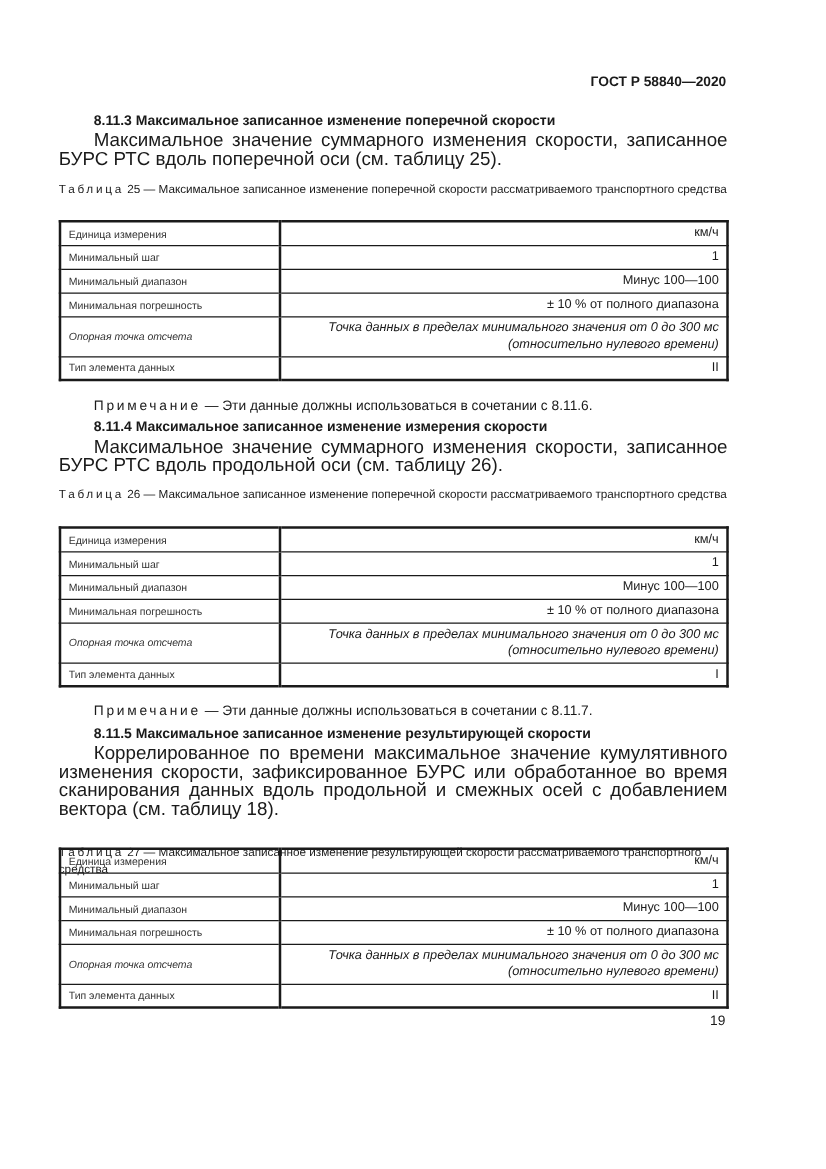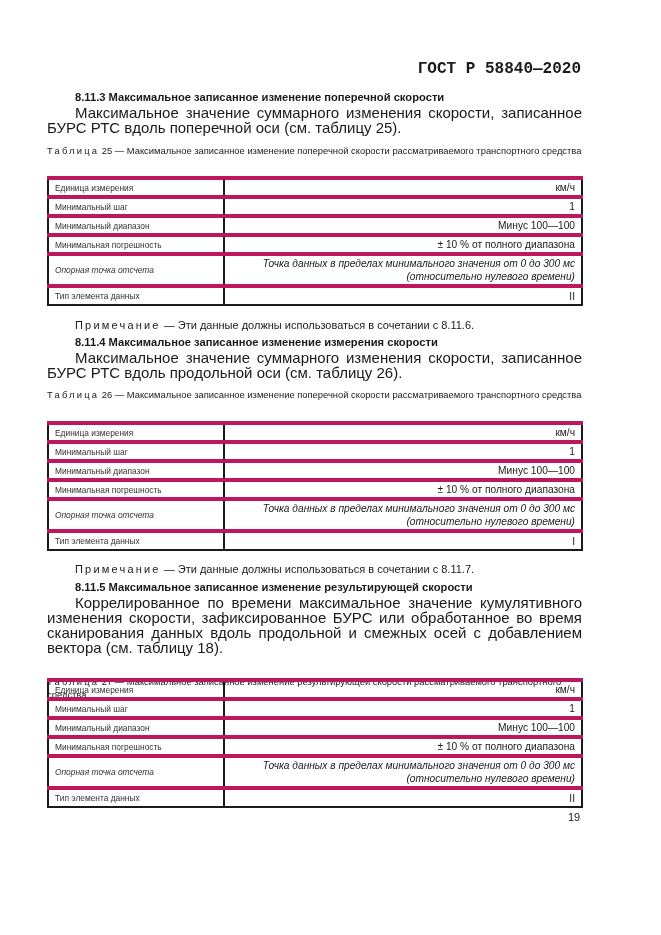--- a/index.html
+++ b/index.html
@@ -1,26 +1,26 @@
 <!DOCTYPE html>
 <html><head>
 <meta charset="utf-8">
 <style>
   html, body { margin:0; padding:0; background:#ffffff; }
   body { width:661px; height:935px; position:relative; overflow:hidden;
          font-family:"Liberation Sans", sans-serif; color:#1a1a1a; }
-  .hdr { position:absolute; top:60px; right:80px; font-weight:bold; font-size:16px;font-family:Liberation Mono, monospace; }
+  .hdr { position:absolute; top:60px; right:80px; font-weight:bold; font-size:11px; }
   .sec-title { position:absolute; left:75px; font-weight:bold; font-size:11.2px; }
   .para { position:absolute; left:47px; width:535px; font-size:15px; line-height:15px; text-indent:28px; text-align:justify; }
   .cap { position:absolute; left:47px; width:535px; font-size:9.4px; line-height:13px; }
   .cap .lbl { letter-spacing:2.2px; }
   .note { position:absolute; left:75px; font-size:11px; }
   .note .lbl { letter-spacing:2.2px; }
   table.t { position:absolute; left:47px; width:536px; border-collapse:collapse; border:2px solid #1a1a1a; }
-  table.t td { border-top:4px solid #be185d; border-bottom:1px solid #1a1a1a; padding:0 6px; vertical-align:middle;margin-top:36px; }
+  table.t td { border-top:1px solid #be185d; border-bottom:1px solid #1a1a1a; padding:0 6px; vertical-align:middle;margin-top:36px; }
   table.t td.k { width:162px; font-size:8.4px; border-right:2px solid #1a1a1a; color:#333; }
   table.t td.v { font-size:10.2px; line-height:13px;text-align:right; }
   table.t tr { height:19px; }
   table.t tr.tall { height:32px;font-style:italic; }
   .pnum { position:absolute; left:568px; top:811px; font-size:11px; }
 </style>
 </head>
 <body>
 
 <div class="hdr">ГОСТ Р 58840—2020</div>

